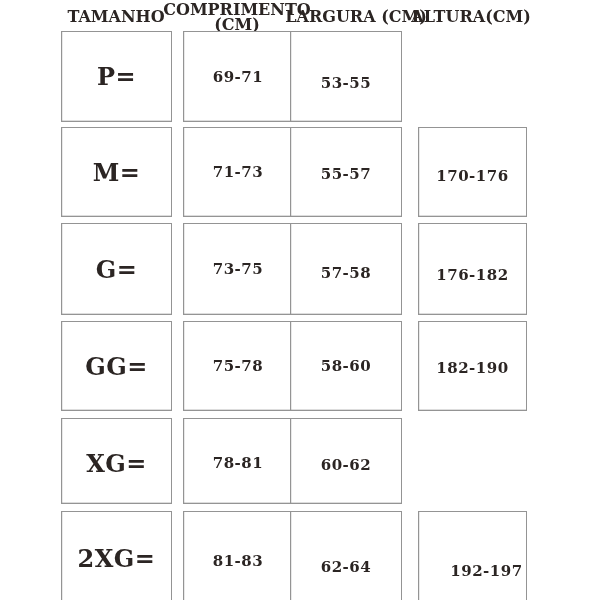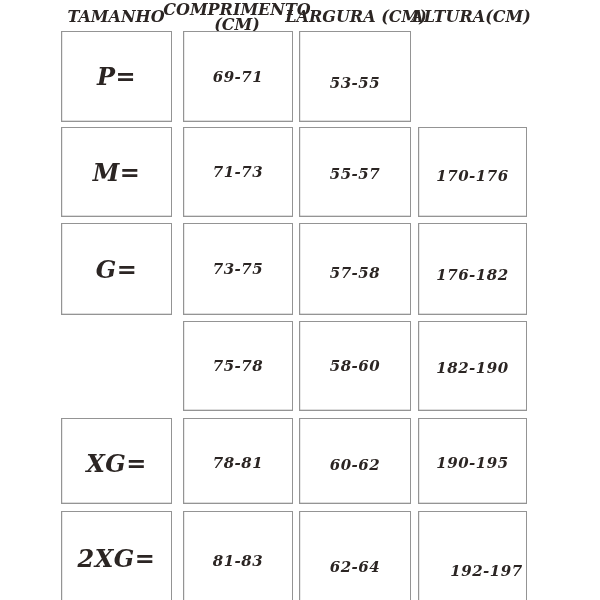--- a/index.html
+++ b/index.html
@@ -3,21 +3,20 @@
 <meta charset="utf-8">
 <style>
   html,body{margin:0;padding:0;background:#ffffff;}
   .stage{
     position:relative;
     width:600px;height:600px;
     background:#ffffff;
     overflow:hidden;
     font-family:"DejaVu Serif", serif;
     color:#2b2523;
-    font-style:italic;
   }
   .hdr{
     position:absolute;
     width:180px;
     text-align:center;
     font-weight:700;
     font-size:16px;
     line-height:15px;
     letter-spacing:0px;
     color:#2b2523;
@@ -30,21 +29,21 @@
     position:absolute;
     background:#ffffff;
     border:1px solid #949494;
     box-shadow:inset 0 -1px 0 rgba(120,120,120,0.25), inset 1px 0 0 rgba(200,200,200,0.4);
     display:flex;
     align-items:center;
     justify-content:center;
   }
   .c1{left:61px;width:109px;}
   .c2{left:183px;width:108px;}
-  .c3{left:299px;width:110px;text-align:center;}
+  .c3{left:290px;width:110px;text-align:center;}
   .c4{left:418px;width:107px;}
   .r1{top:31px;height:89px;}
   .r2{top:127px;height:88px;}
   .r3{top:223px;height:90px;}
   .r4{top:321px;height:88px;}
   .r5{top:418px;height:84px;}
   .r6{top:511px;height:89px;}
   .txt{
     font-weight:700;
     font-size:15px;
@@ -106,42 +105,42 @@
   <div class="cell c2 r3">
       <span class="txt">73-75</span>
     </div>
   <div class="cell c3 r3">
       <span class="txt dy4">57-58</span>
     </div>
   <div class="cell c4 r3">
       <span class="txt dy6">176-182</span>
     </div>
 
+  <div class="cell c1 r4 size">
+      <span class="txt">GG=</span>
+    </div>
   <div class="cell c2 r4">
       <span class="txt">75-78</span>
     </div>
   <div class="cell c3 r4">
       <span class="txt">58-60</span>
     </div>
   <div class="cell c4 r4">
       <span class="txt dy2">182-190</span>
     </div>
 
   <div class="cell c1 r5 size">
       <span class="txt dy2">XG=</span>
     </div>
   <div class="cell c2 r5">
       <span class="txt dy2">78-81</span>
     </div>
   <div class="cell c3 r5">
       <span class="txt dy4">60-62</span>
     </div>
-  <div class="cell c4 r5">
-      <span class="txt dy2">190-195</span>
-    </div>
 
   <div class="cell c1 r6 size">
       <span class="txt dy2">2XG=</span>
     </div>
   <div class="cell c2 r6">
       <span class="txt dy4">81-83</span>
     </div>
   <div class="cell c3 r6">
       <span class="txt dy10">62-64</span>
     </div>

